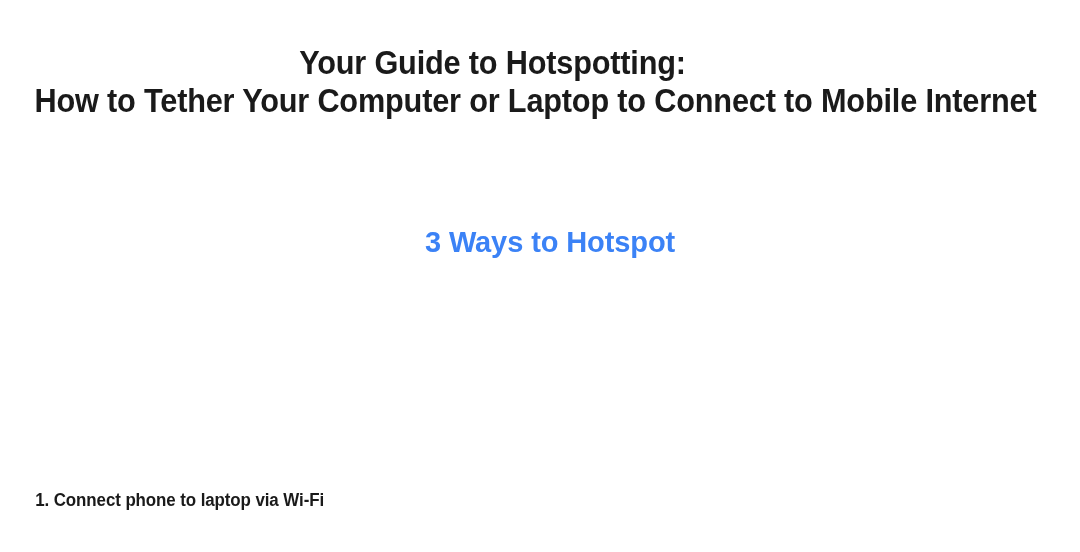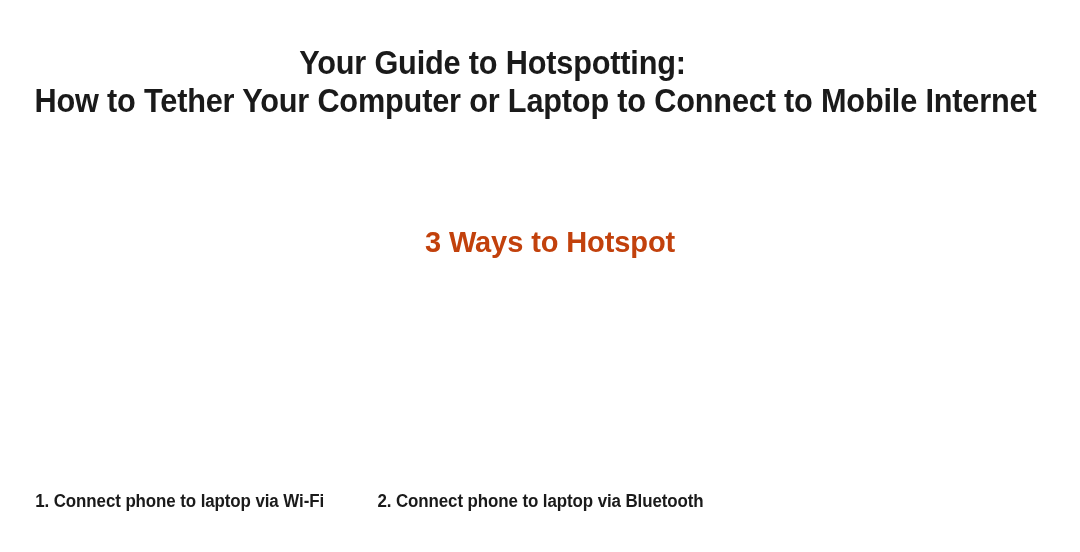--- a/index.html
+++ b/index.html
@@ -53,21 +53,21 @@
     width: 1080px;
     text-align: center;
   }
   .section-heading .heading-text {
     display: inline-block;
     font-family: "Liberation Sans", sans-serif;
     font-weight: bold;
     font-size: 29px;
     line-height: 36px;
     letter-spacing: -0.1px;
-    color: #c2410c;
+    color: #3b82f6;
     transform: translateX(10px);
     white-space: nowrap;
   }
 
   
   .illustration-area {
     position: absolute;
     left: 0;
     top: 282px;
     width: 1080px;
@@ -86,20 +86,21 @@
   .slot-3 { left: 720px; }
 
   
   .caption-row {
     position: absolute;
     left: 0;
     top: 488px;
     width: 1080px;
     height: 26px;
     display: flex;
+    flex-direction: column;
   }
   .caption-cell {
     width: 360px;
     display: flex;
     align-items: center;
     justify-content: center;
   }
   .caption-text {
     font-family: "Liberation Sans Narrow", "Liberation Sans", sans-serif;
     font-weight: bold;
@@ -129,18 +130,15 @@
   <div class="illustration-area">
     <div class="illustration-slot slot-1"></div>
     <div class="illustration-slot slot-2"></div>
     <div class="illustration-slot slot-3"></div>
   </div>
 
   <div class="caption-row">
     <div class="caption-cell">
       <span class="caption-text">1. Connect phone to laptop via Wi-Fi</span>
     </div>
-    <div class="caption-cell">
-      <span class="caption-text">2. Connect phone to laptop via Bluetooth</span>
-    </div>
   </div>
 
 </div>
 
 </body></html>

